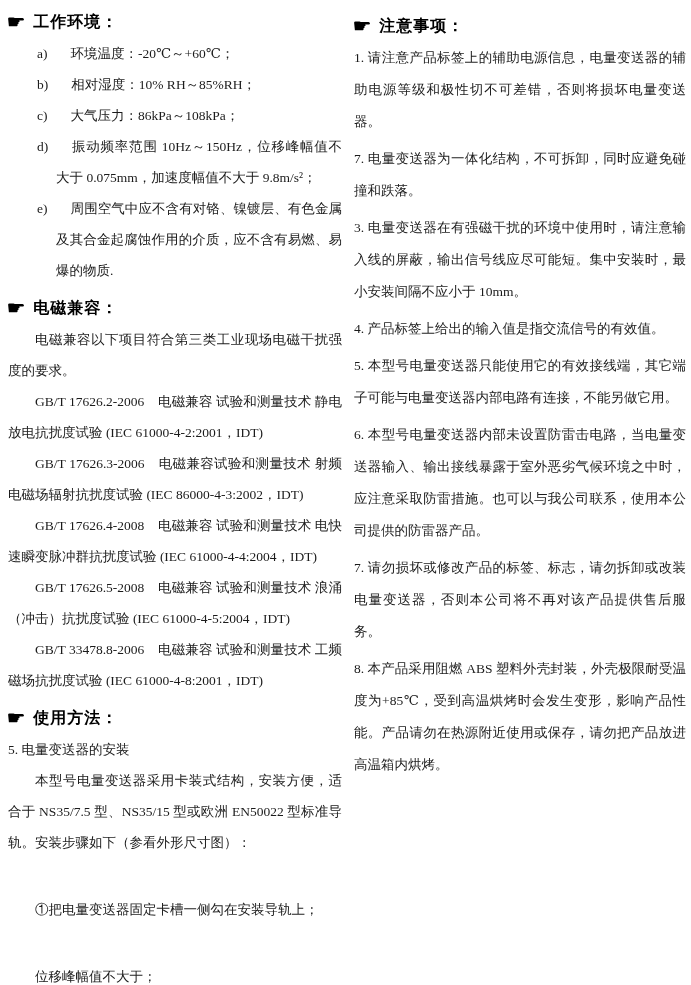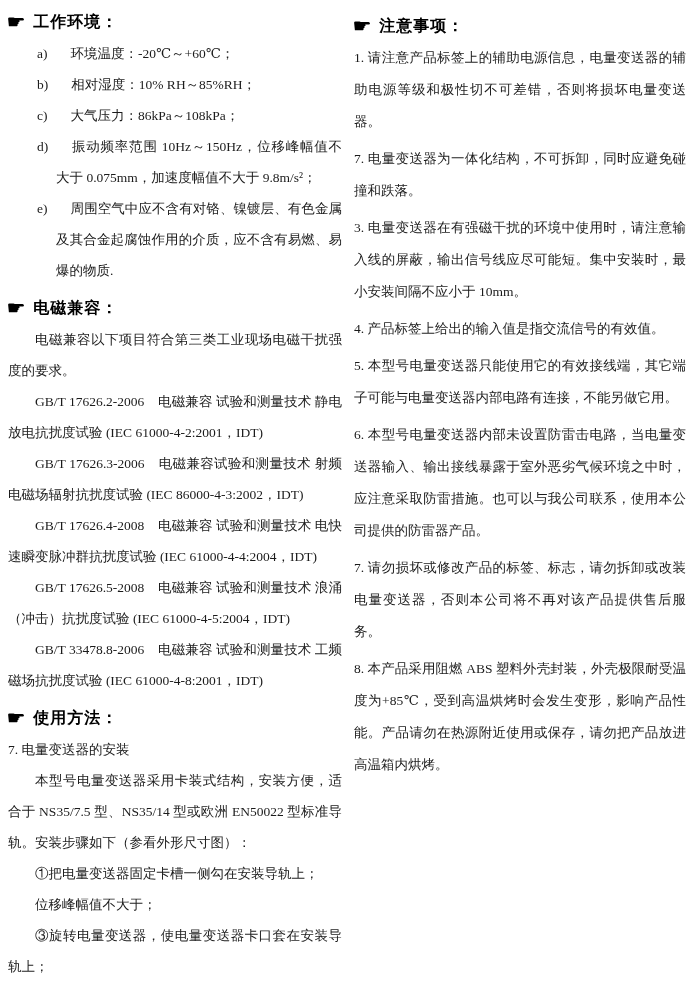--- a/index.html
+++ b/index.html
@@ -25,21 +25,21 @@
   .hand{font-size:18px;line-height:1;transform:scaleX(1.15);}
   .heading-text{letter-spacing:1px;text-align:right;}
 
   
   .lettered{padding-left:48px;text-indent:-19px;}
   .lettered .gap{display:inline-block;width:23px;}
 
   
   .indent2{text-indent:27px;}
   
-  .step{text-indent:27px;}
+  .step{text-indent:27px;margin-top:36px;}
   
   .numbered{}
   .note-item{margin-bottom:5px;}
   .note-item:last-child{margin-bottom:0;}
 </style>
 </head>
 <body>
 
 <div class="page">
 
@@ -66,22 +66,22 @@
     <p class="indent2">GB/T 17626.3-2006　电磁兼容试验和测量技术 射频电磁场辐射抗扰度试验 (IEC 86000-4-3:2002，IDT)</p>
     <p class="indent2">GB/T 17626.4-2008　电磁兼容 试验和测量技术 电快速瞬变脉冲群抗扰度试验 (IEC 61000-4-4:2004，IDT)</p>
     <p class="indent2">GB/T 17626.5-2008　电磁兼容 试验和测量技术 浪涌（冲击）抗扰度试验 (IEC 61000-4-5:2004，IDT)</p>
     <p class="indent2">GB/T 33478.8-2006　电磁兼容 试验和测量技术 工频磁场抗扰度试验 (IEC 61000-4-8:2001，IDT)</p>
 
     <div class="section-heading spaced">
       <span class="hand">☛</span>
       <span class="heading-text">使用方法：</span>
     </div>
 
-    <p class="numbered">7. 电量变送器的安装</p>
-    <p class="indent2">本型号电量变送器采用卡装式结构，安装方便，适合于 NS35/7.5 型、NS35/14 型或欧洲 EN50022 型标准导轨。安装步骤如下（参看外形尺寸图）：</p>
+    <p class="numbered">5. 电量变送器的安装</p>
+    <p class="indent2">本型号电量变送器采用卡装式结构，安装方便，适合于 NS35/7.5 型、NS35/15 型或欧洲 EN50022 型标准导轨。安装步骤如下（参看外形尺寸图）：</p>
     <p class="step">①把电量变送器固定卡槽一侧勾在安装导轨上；</p>
     <p class="step">位移峰幅值不大于；</p>
     <p class="step">③旋转电量变送器，使电量变送器卡口套在安装导轨上；</p>
     <p class="step">④松开弹簧销，电量变送器卡在安装导轨上。</p>
 
   </div>
 
   <div class="col col-right">
 
 

